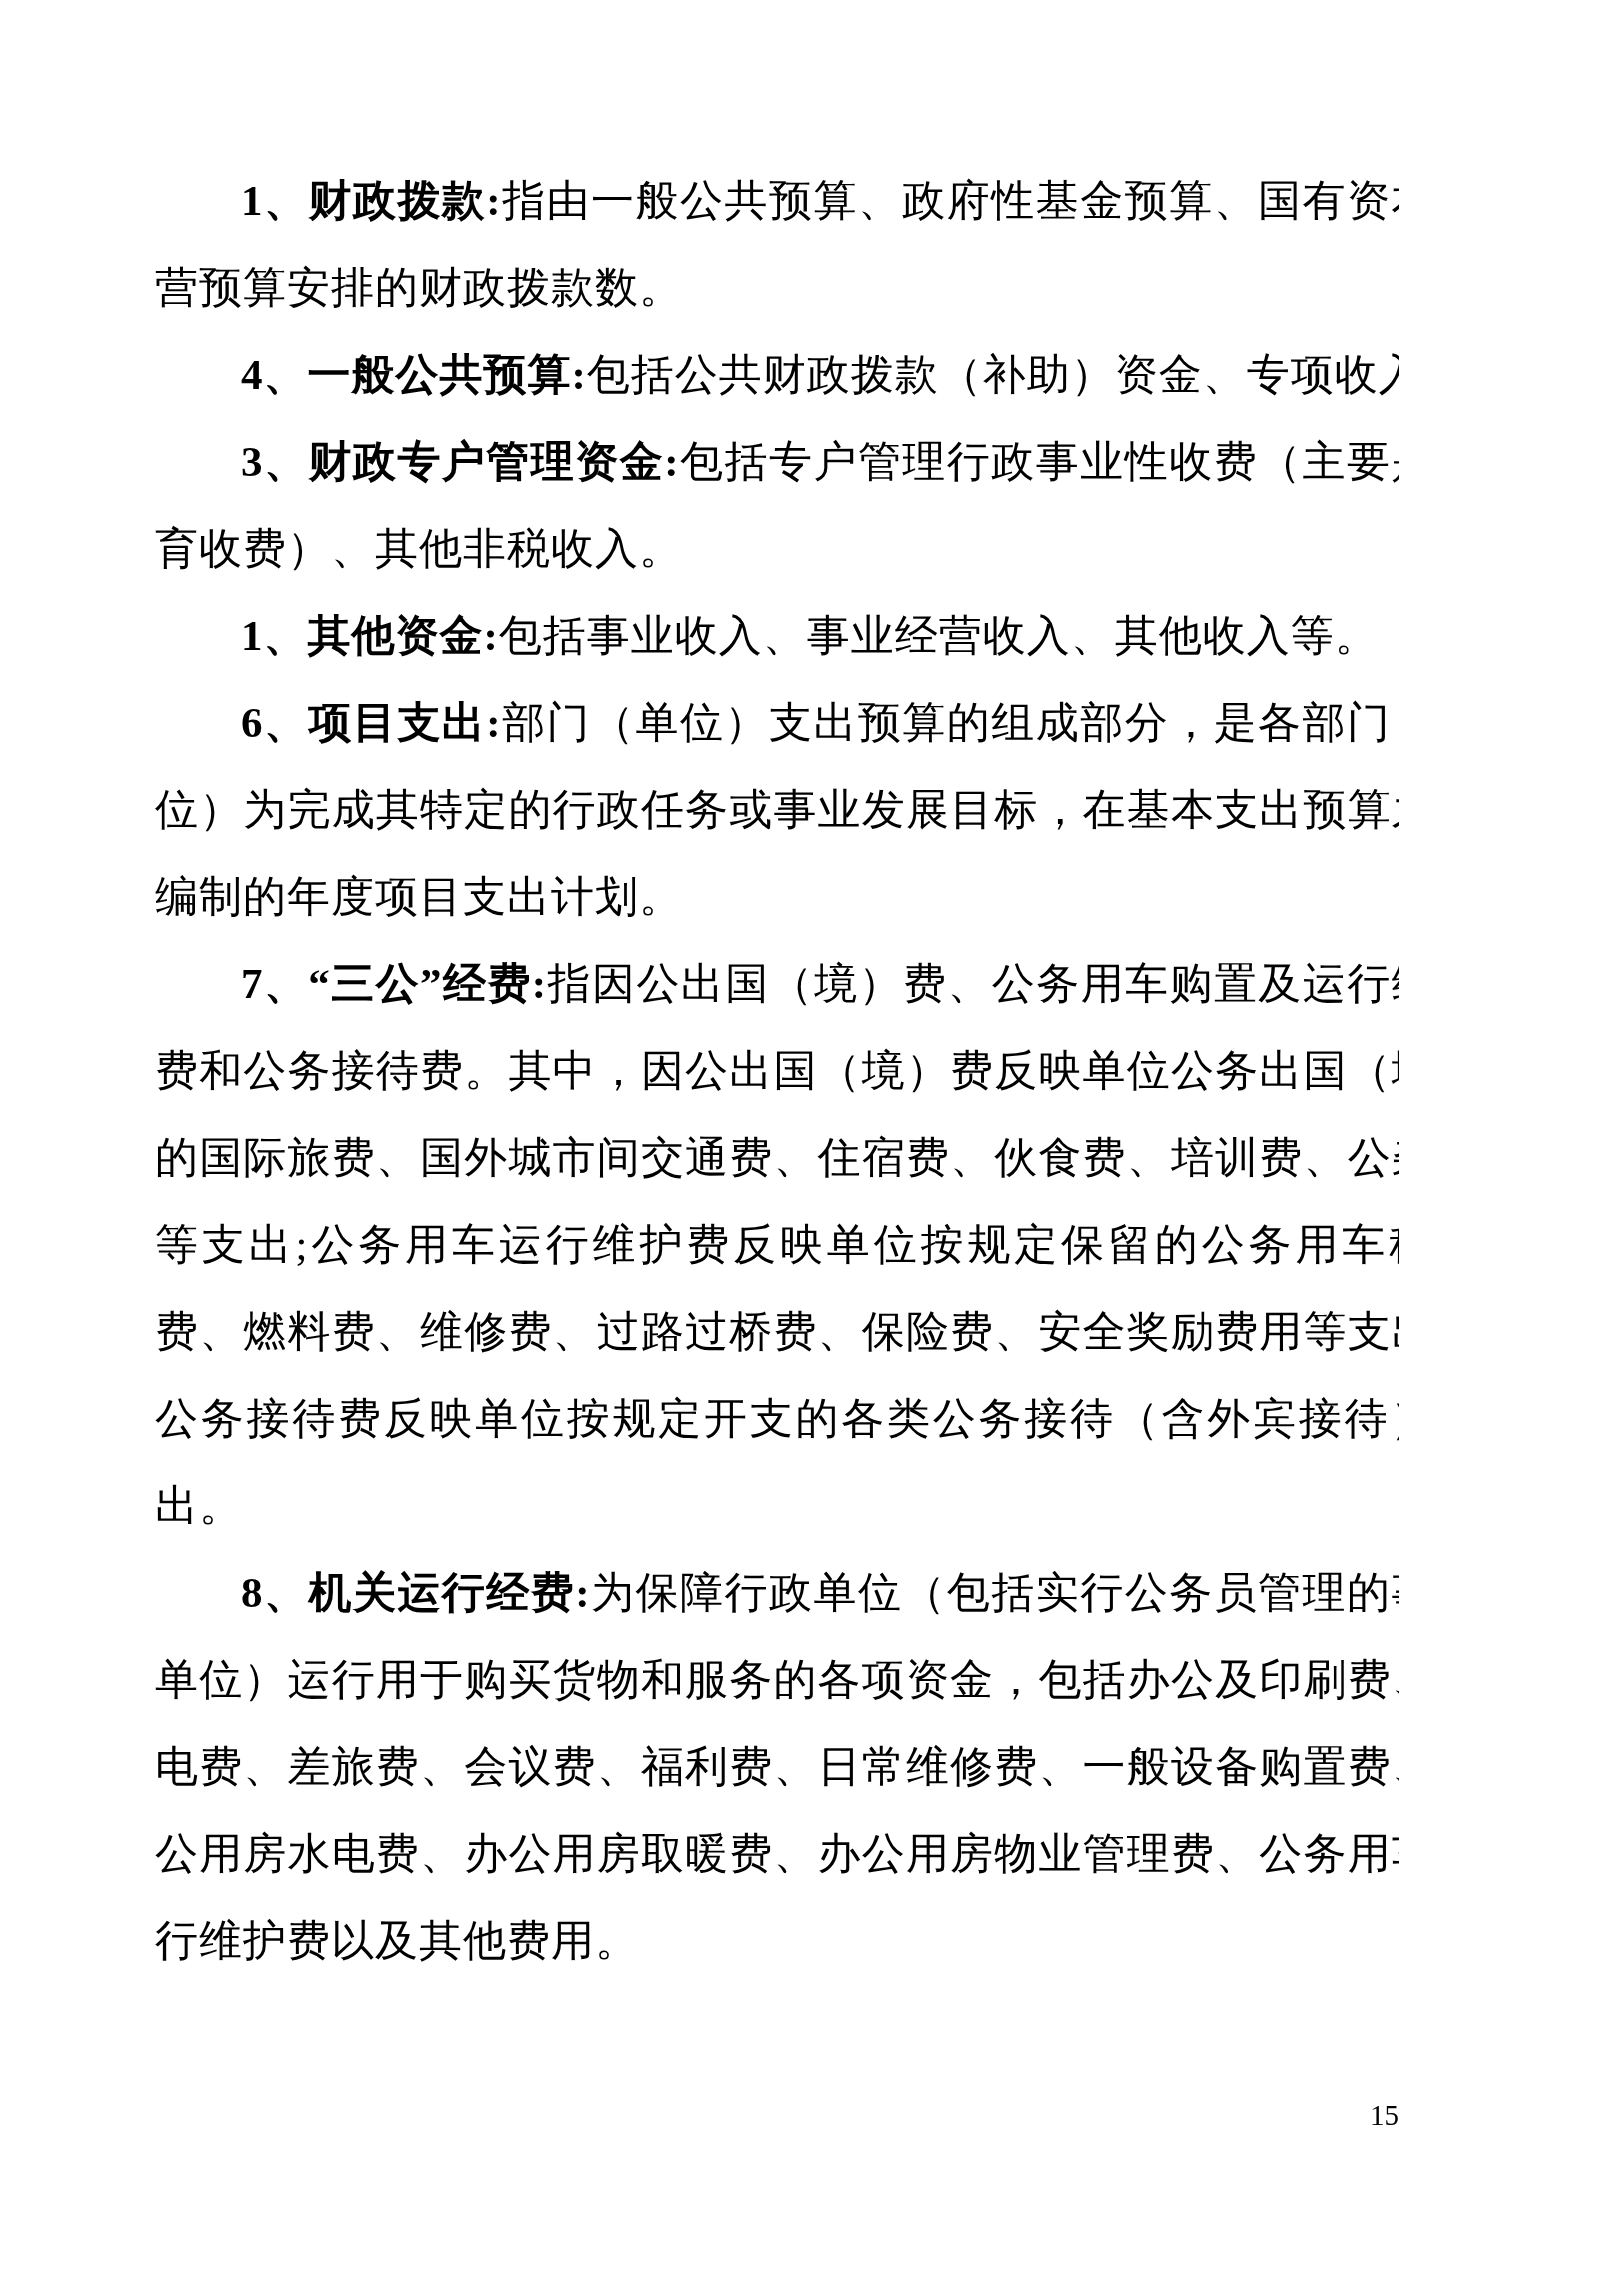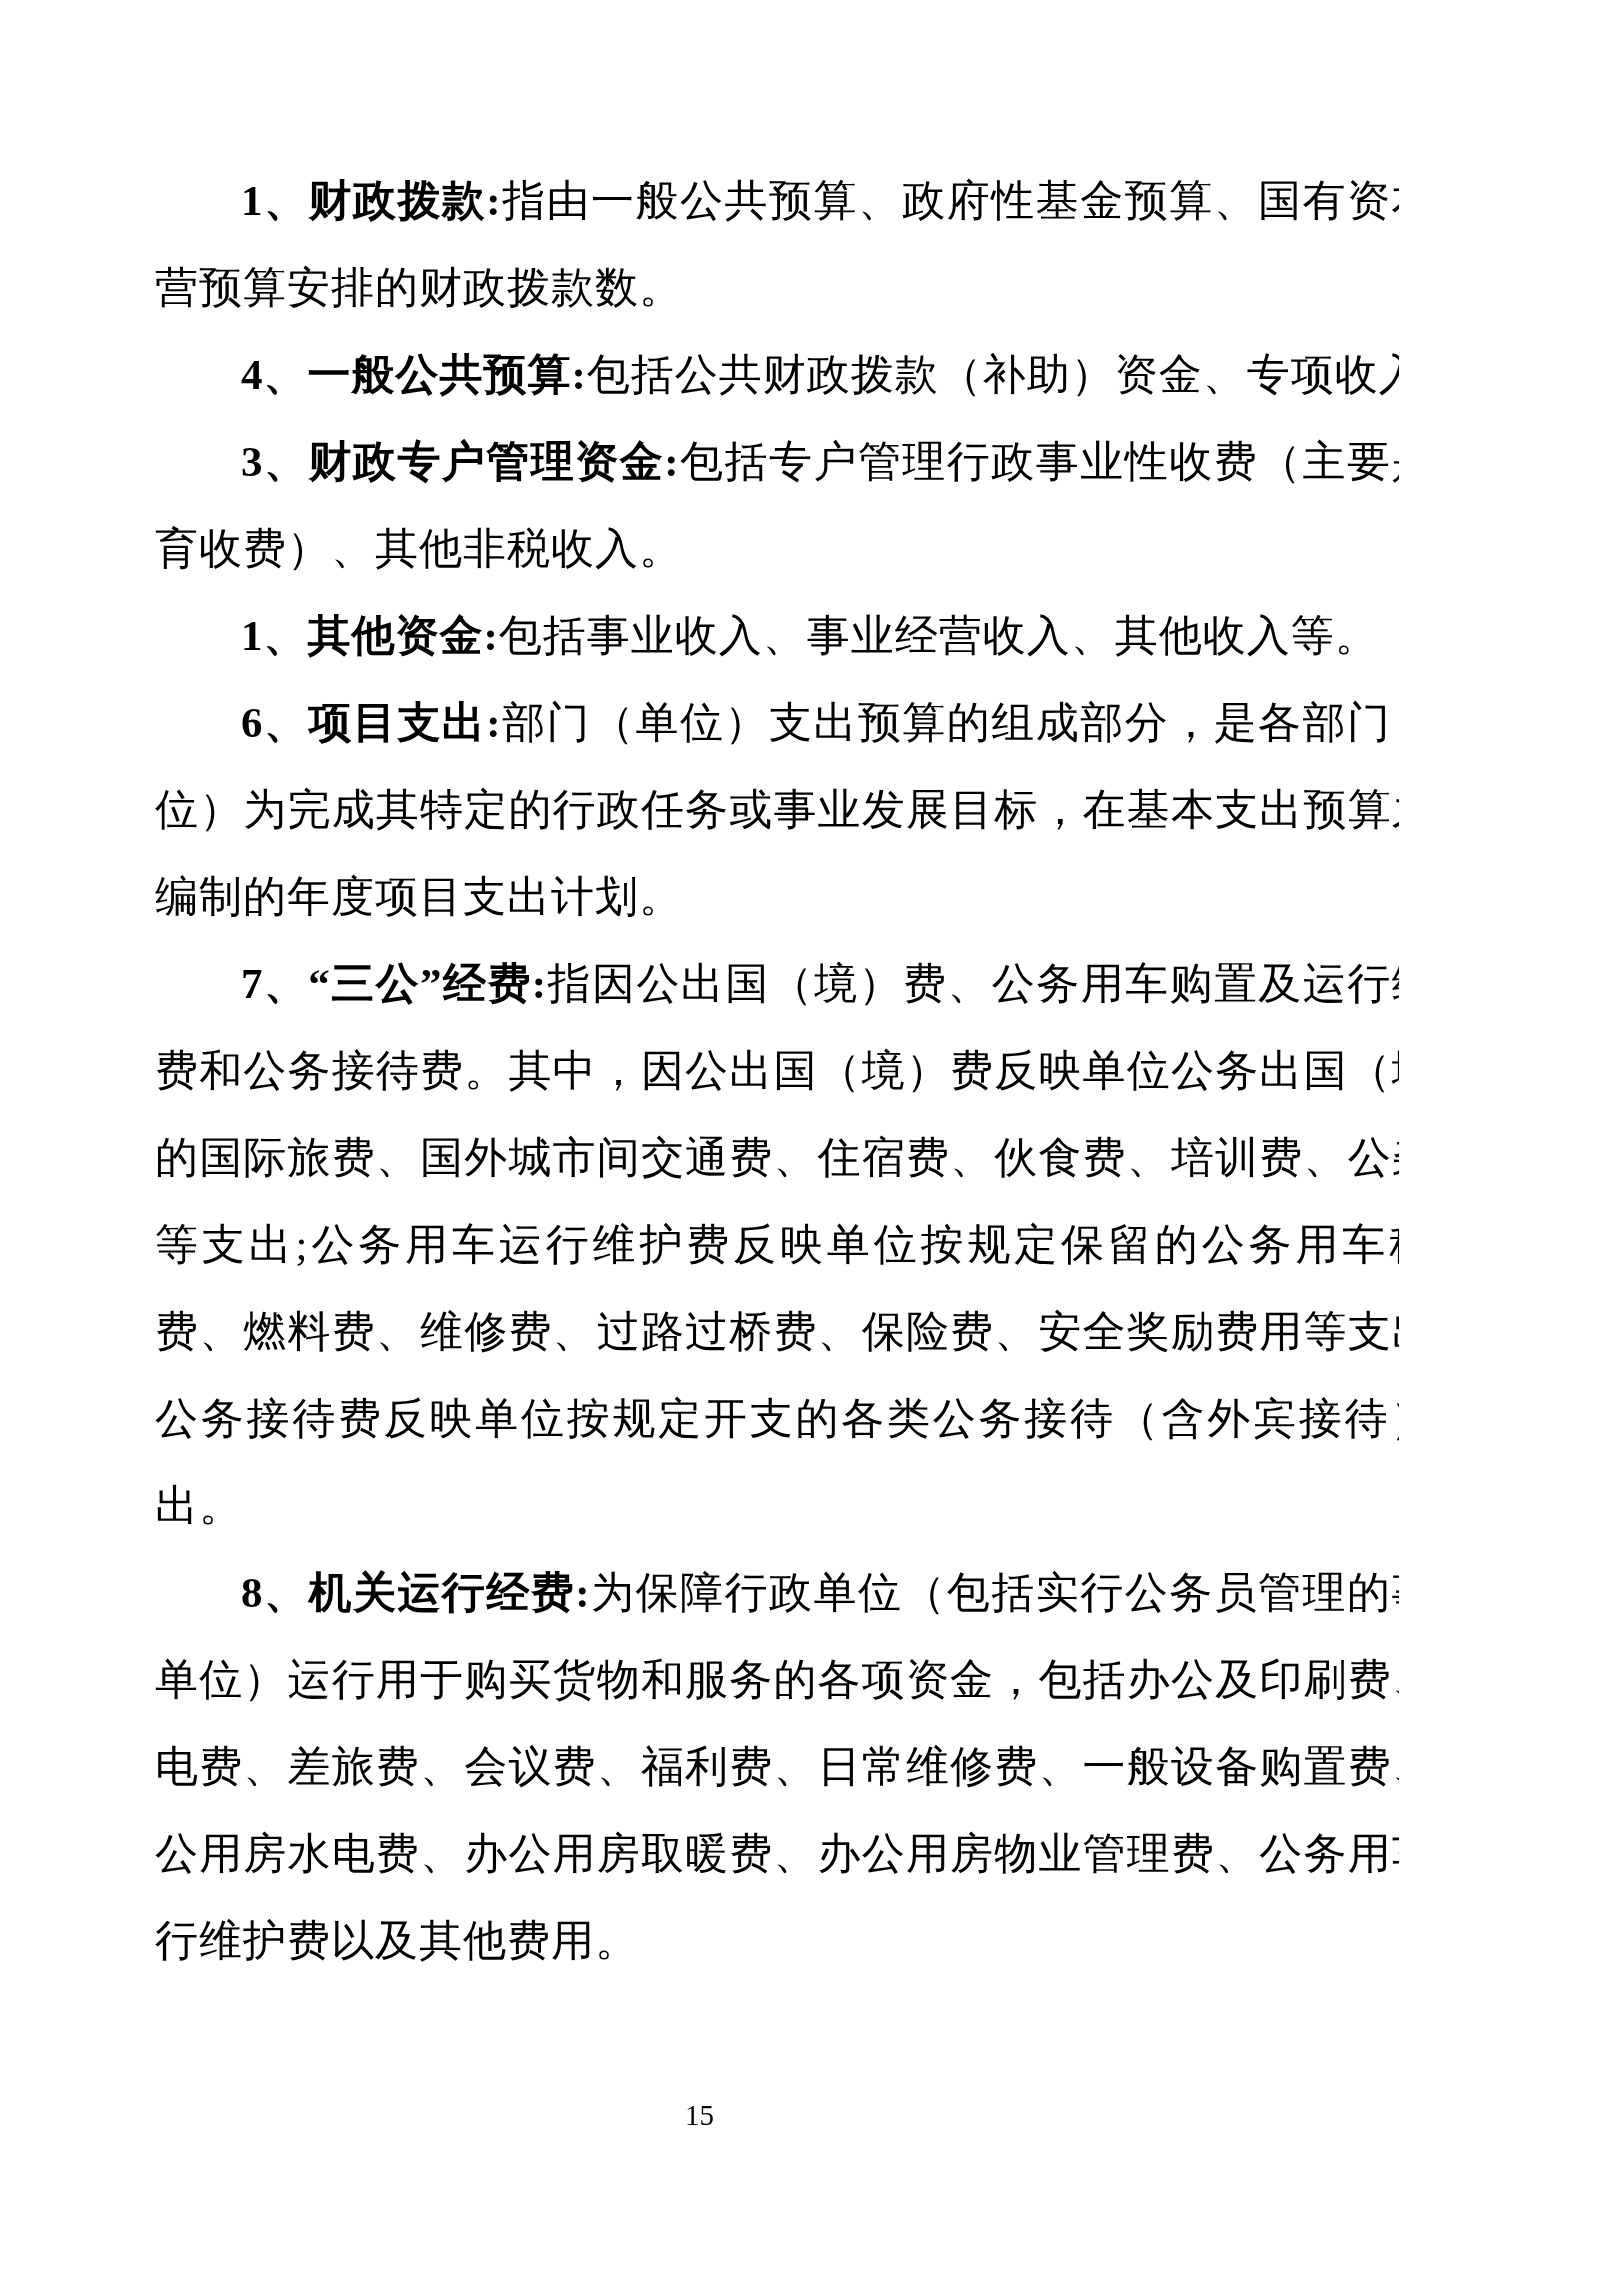--- a/index.html
+++ b/index.html
@@ -36,21 +36,21 @@
     font-weight: 700;
   }
   .para .definition {
     font-weight: 400;
   }
   .page-number {
     position: absolute;
     top: 2098px;
     left: 0;
     width: 100%;
-    text-align: center;
+    text-align: right;
     font-size: 29px;
     line-height: 35px;
     color: #000000;
   }
 </style>
 </head>
 <body>
 
 <div class="page">
 

